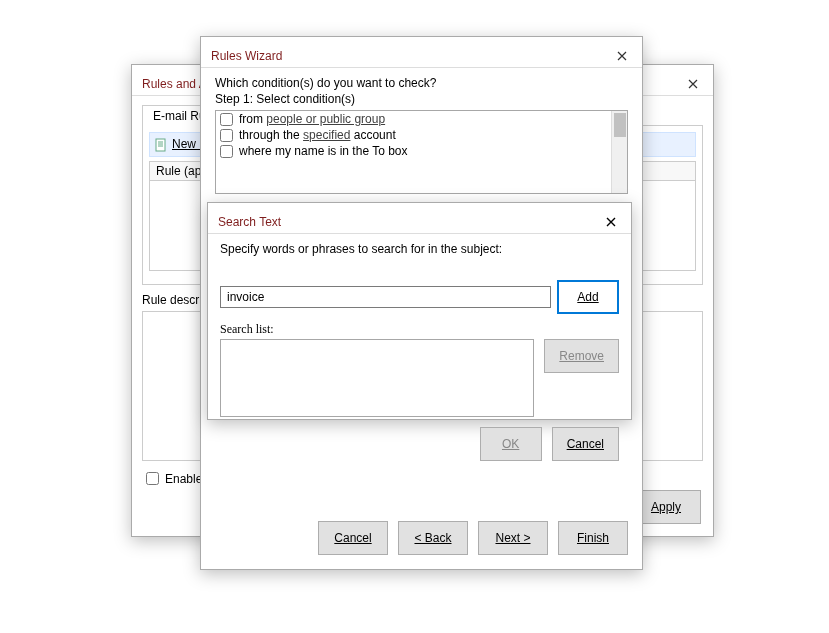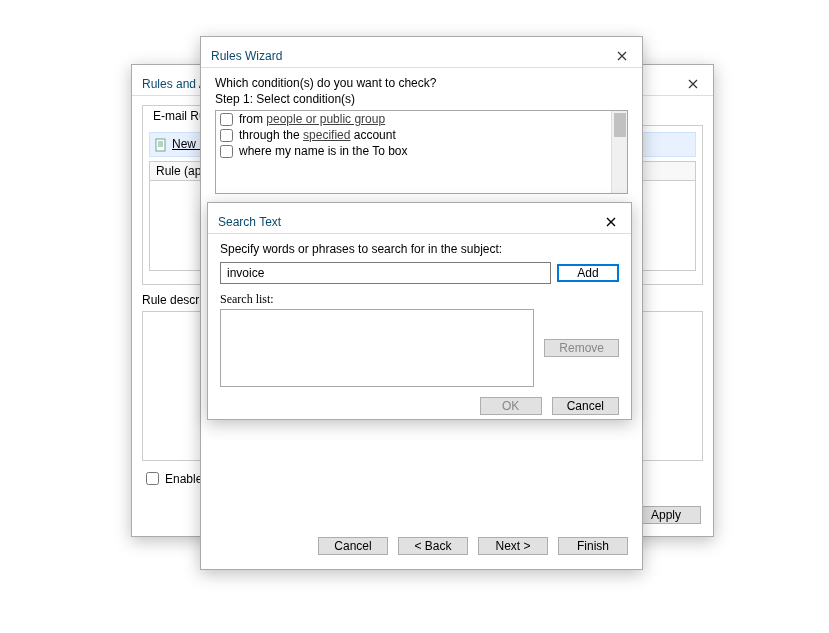--- a/index.html
+++ b/index.html
@@ -19,21 +19,21 @@
     border: 1px solid #aaa;
     box-shadow: 0 4px 16px rgba(0,0,0,0.25);
   }
   .titlebar {
     height: 30px;
     display: flex;
     align-items: center;
     justify-content: space-between;
     padding: 8px 0 0 10px;
     font-size: 12px;
-    color: #0c4a6e;
+    color: #7f1d1d;
   }
   .titlebar .close {
     width: 40px;
     height: 30px;
     display: flex;
     align-items: center;
     justify-content: center;
     cursor: pointer;
   }
   .titlebar .close svg { width: 10px; height: 10px; }
@@ -112,29 +112,30 @@
   .enable-row input { margin-right: 6px; }
   .bottom-row {
     position: absolute;
     right: 12px;
     bottom: 12px;
     display: flex;
     gap: 6px;
   }
   .btn {
     min-width: 70px;
-    height: 18px;
+    height: 34px;
     background: #e1e1e1;
     border: 1px solid #adadad;
     font-size: 12px;
     display: inline-flex;
     align-items: center;
     justify-content: center;
     cursor: pointer;
     padding: 0 14px;
+    text-decoration: underline;
   }
   .btn.disabled { color: #888; cursor: default; }
   .btn.primary { border: 2px solid #0078d7; background: #fff; }
 
   
   .wizard-dialog {
     left: 200px; top: 36px;
     width: 443px; height: 534px;
   }
   .wiz-body { padding: 8px 14px; }
@@ -191,21 +192,21 @@
   .search-dialog {
     left: 207px; top: 202px;
     width: 425px; height: 218px;
     z-index: 10;
   }
   .search-body { padding: 8px 12px; }
   .search-row {
     display: flex;
     align-items: center;
     gap: 6px;
-    margin-top: 6px;
+    margin-top: 24px;
   }
   .search-input {
     flex: 1;
     height: 22px;
     border: 1px solid #7a7a7a;
     padding: 2px 6px;
     font-family: inherit;
     font-size: 12px;
   }
   .search-list-label { margin-top: 8px; font-family: Liberation Serif, serif; }
@@ -328,21 +329,21 @@
   <div class="hr"></div>
   <div class="search-body">
     <div>Specify words or phrases to search for in the subject:</div>
     <div class="search-row">
       <input class="search-input" type="text" value="invoice" style="">
       <div class="btn primary" style="min-width:62px">Add</div>
     </div>
     <div class="search-list-label">Search list:</div>
     <div class="search-list-row">
       <div class="search-list"></div>
-      <div style="display:flex;flex-direction:column;justify-content:center">
+      <div style="display:flex;flex-direction:column;">
         <div class="btn disabled" style="min-width:62px">Remove</div>
       </div>
     </div>
     <div class="search-buttons">
       <div class="btn disabled" style="min-width:62px">OK</div>
       <div class="btn" style="min-width:62px">Cancel</div>
     </div>
   </div>
 </div>
 

